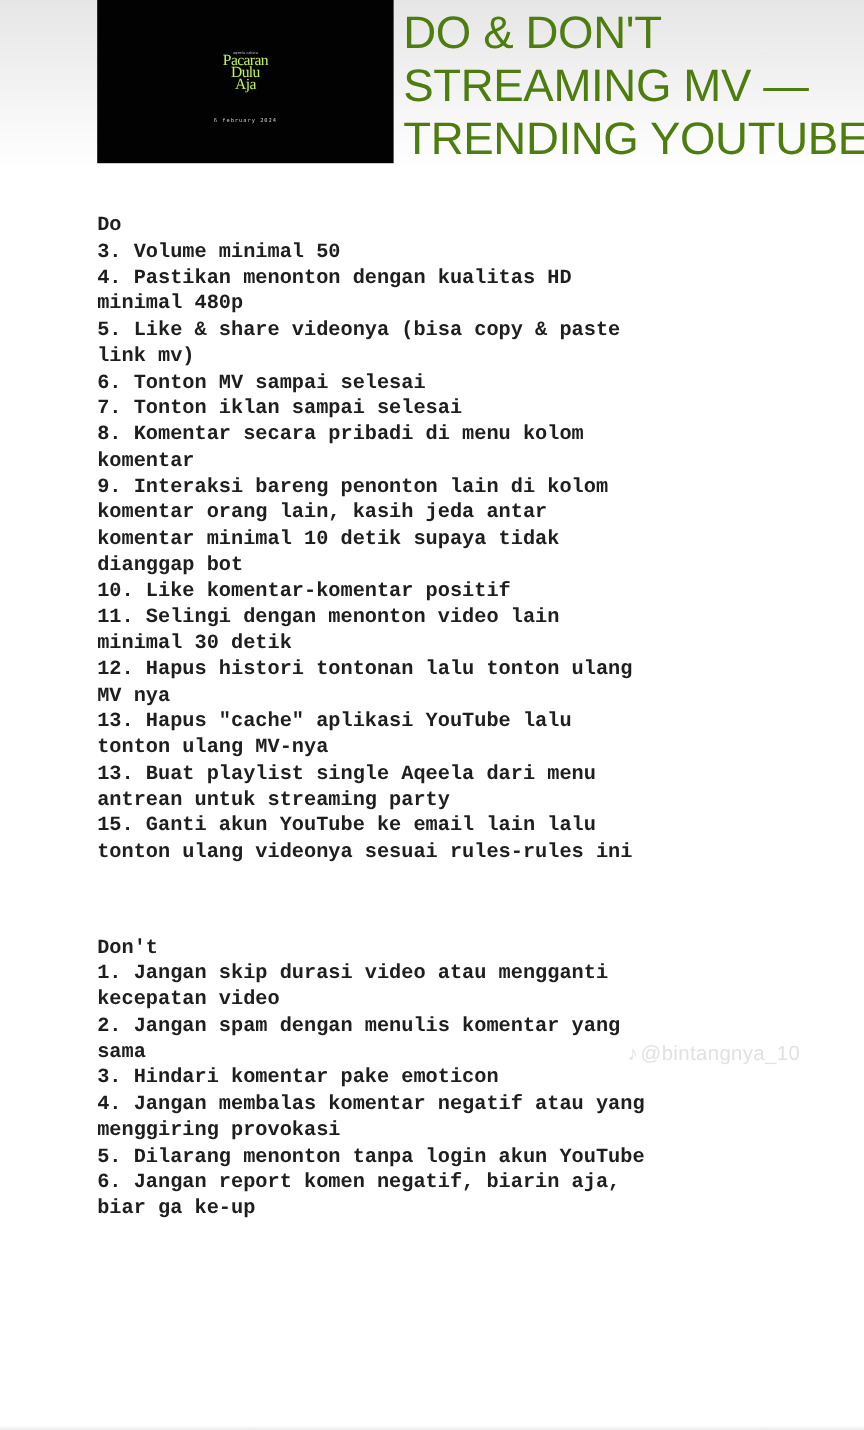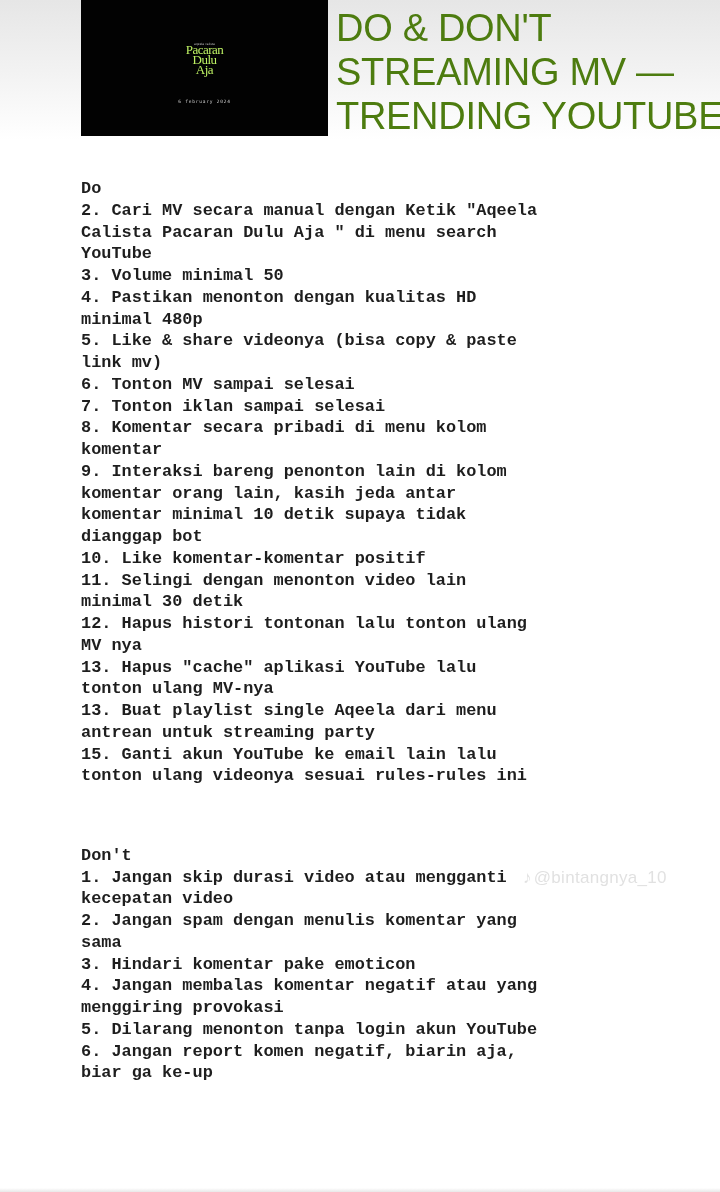--- a/index.html
+++ b/index.html
@@ -60,23 +60,20 @@
 
 <div class="headline">
   <div>DO &amp; DON'T</div>
   <div>STREAMING MV —</div>
   <div>TRENDING YOUTUBE.</div>
 </div>
 
 <div class="content">
   <div>
     <span class="section-title">Do</span>
-    <span class="item">2. Cari MV secara manual dengan Ketik "Aqeela
-Calista Pacaran Dulu Aja " di menu search
-YouTube</span>
     <span class="item">3. Volume minimal 50</span>
     <span class="item">4. Pastikan menonton dengan kualitas HD
 minimal 480p</span>
     <span class="item">5. Like &amp; share videonya (bisa copy &amp; paste
 link mv)</span>
     <span class="item">6. Tonton MV sampai selesai</span>
     <span class="item">7. Tonton iklan sampai selesai</span>
     <span class="item">8. Komentar secara pribadi di menu kolom
 komentar</span>
     <span class="item">9. Interaksi bareng penonton lain di kolom

